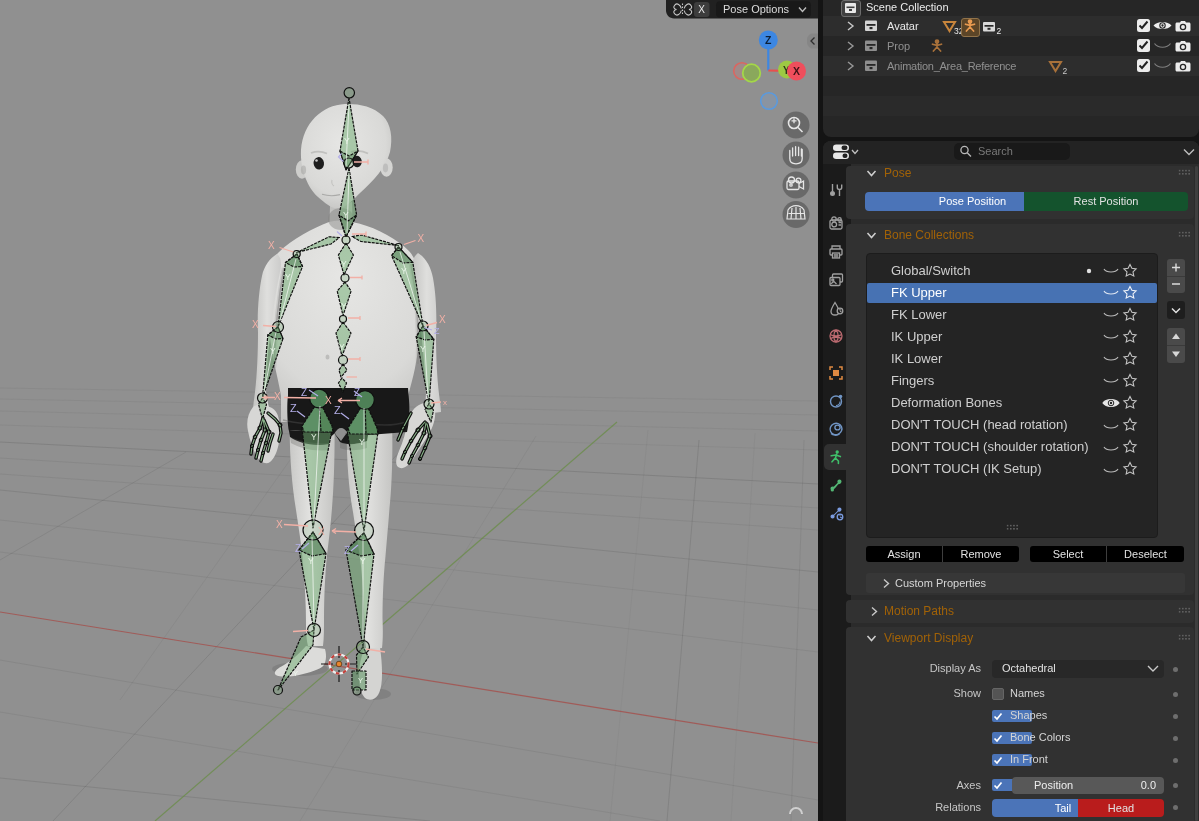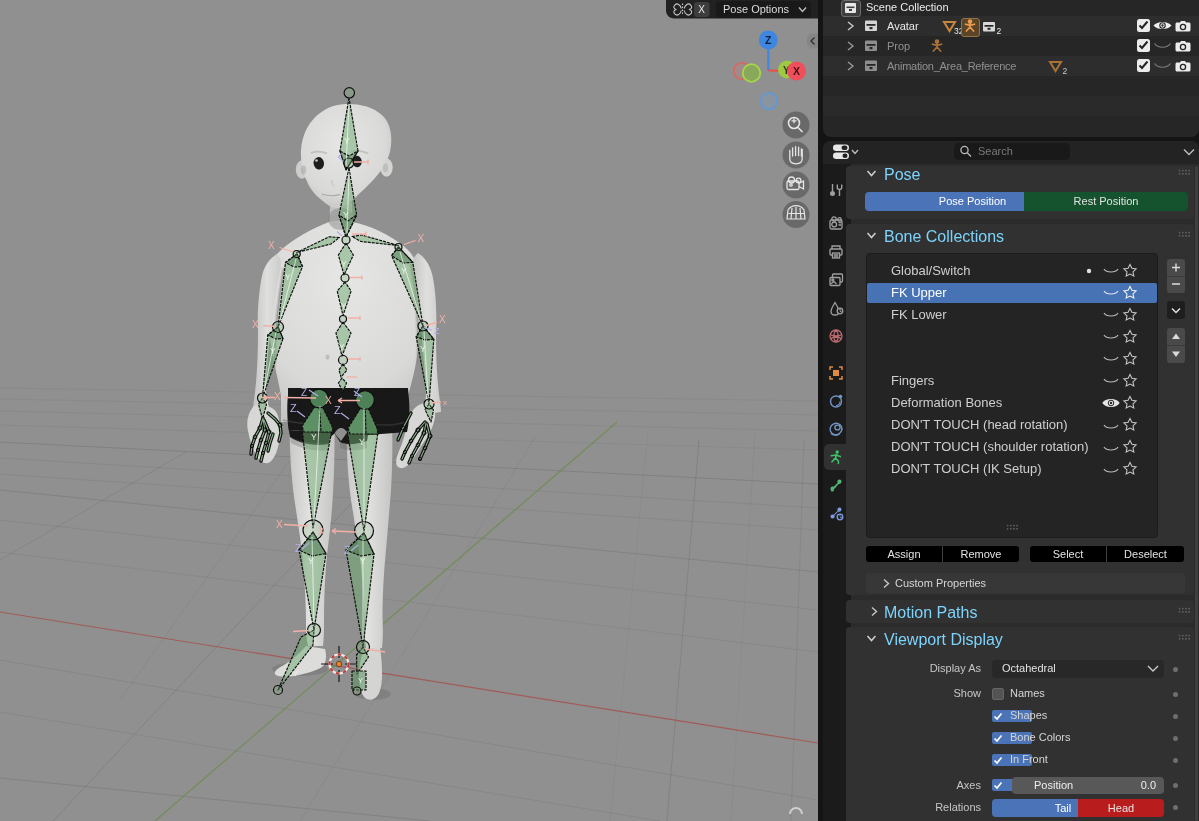--- a/index.html
+++ b/index.html
@@ -11,21 +11,21 @@
   .txt{position:absolute;white-space:nowrap;font-size:11px;color:#d4d4d4;}
   
   #outliner{position:absolute;left:5px;top:0;width:376px;height:137px;background:#262626;
     border-radius:0 0 8px 8px;}
   
   #props{position:absolute;left:5px;top:141px;width:376px;height:680px;background:#2b2b2b;
     border-radius:8px 8px 0 0;overflow:hidden;}
   #phead{position:absolute;left:0;top:0;width:376px;height:23px;background:#232323;}
   #ptabs{position:absolute;left:0;top:23px;width:28px;height:657px;background:#1b1b1b;}
   .panel{position:absolute;left:28px;width:348px;background:#313131;}
-  .phdr{position:absolute;font-size:16px;color:#7dd3fc;}
+  .phdr{position:absolute;font-size:12px;color:#a16207;}
   .grip{position:absolute;width:13px;height:7px;
     background-image:radial-gradient(circle,#5f5f5f 1px,transparent 1.1px);
     background-size:3.2px 3.2px;}
   .btn{position:absolute;background:#000000;color:#e2e2e2;font-size:11px;text-align:center;}
   .blue{background:#4b74b8 !important;color:#fff !important;padding-left:28px;}
   .lrow{position:absolute;left:1px;width:289px;height:20px;font-size:13px;color:#cfcfcf;}
   .chk{position:absolute;width:12px;height:12px;border-radius:2px;}
   .dot{position:absolute;width:5px;height:5px;border-radius:50%;background:#6e6e6e;}
   .lbl{position:absolute;font-size:11px;color:#c6c6c6;text-align:right;width:120px;}
 </style>
@@ -607,20 +607,22 @@
   <svg class="abs" style="left:48px;top:231px" width="11" height="9">
         <path d="M1.5,2 l4,4.5 l4,-4.5" stroke="#d0d0d0" stroke-width="1.5" fill="none"></path>
       </svg>
   <div class="phdr" style="left:66px;top:228px;">Bone Collections</div>
   <div class="grip" style="left:360px;top:231px;"></div>
   <div class="abs" style="left:48px;top:253px;width:292px;height:285px;background:#242424;border:1px solid #1c1c1c;border-radius:4px;box-sizing:border-box;"></div>
   <div class="abs" style="left:49px;top:283px;width:290px;height:20px;background:#4772b3;border-radius:2px;"></div>
   <div class="lrow" style="left:73px;top:261px;line-height:20px;">Global/Switch</div>
   <div class="lrow" style="left:73px;top:283px;line-height:20px;color:#ffffff;">FK Upper</div>
   <div class="lrow" style="left:73px;top:305px;line-height:20px;">FK Lower</div>
+  <div class="lrow" style="left:73px;top:327px;line-height:20px;">IK Upper</div>
+  <div class="lrow" style="left:73px;top:349px;line-height:20px;">IK Lower</div>
   <div class="lrow" style="left:73px;top:371px;line-height:20px;">Fingers</div>
   <div class="lrow" style="left:73px;top:393px;line-height:20px;">Deformation Bones</div>
   <div class="lrow" style="left:73px;top:415px;line-height:20px;">DON'T TOUCH (head rotation)</div>
   <div class="lrow" style="left:73px;top:437px;line-height:20px;">DON'T TOUCH (shoulder rotation)</div>
   <div class="lrow" style="left:73px;top:459px;line-height:20px;">DON'T TOUCH (IK Setup)</div>
   <svg class="abs" style="left:260px;top:253px" width="80" height="285">
    <g stroke="#b9b9b9" stroke-width="1.2" fill="none">
     <circle cx="11" cy="18" r="2.2" fill="#e0e0e0" stroke="none"></circle>
     <path d="M26,16 C28.5,20 37.5,20 40,16"></path>
     <path d="M26,38 C28.5,42 37.5,42 40,38" stroke="#dfe6f2"></path>

